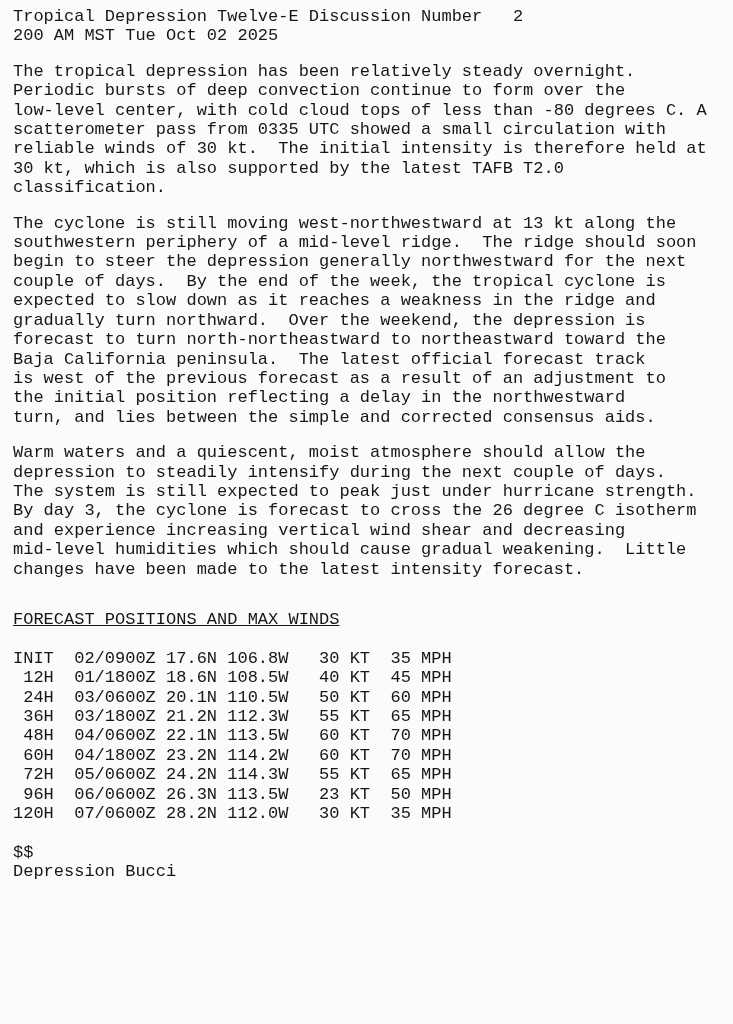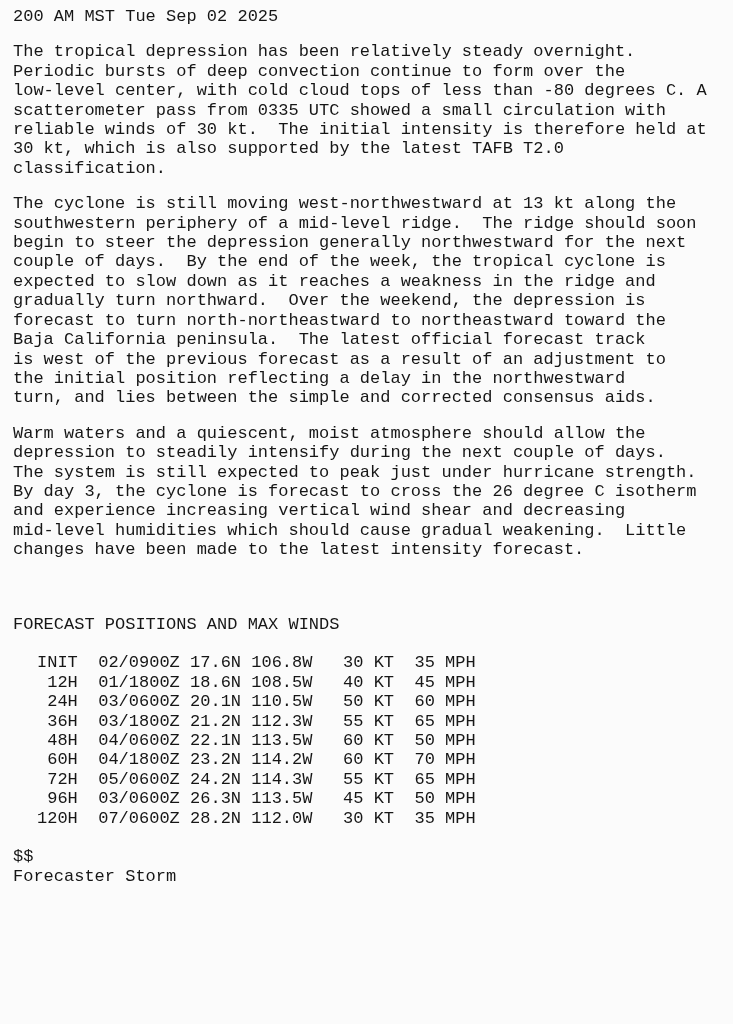--- a/index.html
+++ b/index.html
@@ -15,31 +15,32 @@
     padding: 7px 6px 0 13px;
     overflow: hidden;
   }
   pre {
     margin: 0;
     font: inherit;
     white-space: pre;
   }
   .doc { width: 100%; }
   #discussion .para { margin-top: 16px; }
-  .table-heading { margin-top: 55px; }
-  #forecast-table { margin-top: 19.4px; margin-left: 24px; }
+  .table-heading { margin-top: 31px; text-decoration: underline; }
+  #forecast-table { margin-top: 19.4px; }
   .product-footer { margin-top: 19.4px; }
 </style>
 </head>
 <body style="background: rgb(251, 251, 251); color: rgb(22, 22, 22);">
 
 <main class="doc">
 
   <header>
-    <pre class="line">200 AM MST Tue Sep 02 2025</pre>
+    <pre class="line">Tropical Depression Twelve-E Discussion Number   2</pre>
+    <pre class="line">200 AM MST Tue Oct 02 2025</pre>
   </header>
 
   <section id="discussion">
       <pre class="para">The tropical depression has been relatively steady overnight.
 Periodic bursts of deep convection continue to form over the
 low-level center, with cold cloud tops of less than -80 degrees C. A
 scatterometer pass from 0335 UTC showed a small circulation with
 reliable winds of 30 kt.  The initial intensity is therefore held at
 30 kt, which is also supported by the latest TAFB T2.0
 classification.</pre>
@@ -63,25 +64,25 @@
 changes have been made to the latest intensity forecast.</pre>
     </section>
 
   <pre class="line table-heading">FORECAST POSITIONS AND MAX WINDS</pre>
 
   <section id="forecast-table">
       <pre>INIT  02/0900Z 17.6N 106.8W   30 KT  35 MPH</pre>
       <pre> 12H  01/1800Z 18.6N 108.5W   40 KT  45 MPH</pre>
       <pre> 24H  03/0600Z 20.1N 110.5W   50 KT  60 MPH</pre>
       <pre> 36H  03/1800Z 21.2N 112.3W   55 KT  65 MPH</pre>
-      <pre> 48H  04/0600Z 22.1N 113.5W   60 KT  50 MPH</pre>
+      <pre> 48H  04/0600Z 22.1N 113.5W   60 KT  70 MPH</pre>
       <pre> 60H  04/1800Z 23.2N 114.2W   60 KT  70 MPH</pre>
       <pre> 72H  05/0600Z 24.2N 114.3W   55 KT  65 MPH</pre>
-      <pre> 96H  03/0600Z 26.3N 113.5W   45 KT  50 MPH</pre>
+      <pre> 96H  06/0600Z 26.3N 113.5W   23 KT  50 MPH</pre>
       <pre>120H  07/0600Z 28.2N 112.0W   30 KT  35 MPH</pre>
     </section>
 
   <footer class="product-footer">
     <pre class="line">$$</pre>
-    <pre class="line">Forecaster Storm</pre>
+    <pre class="line">Depression Bucci</pre>
   </footer>
 
 </main>
 
 </body></html>

